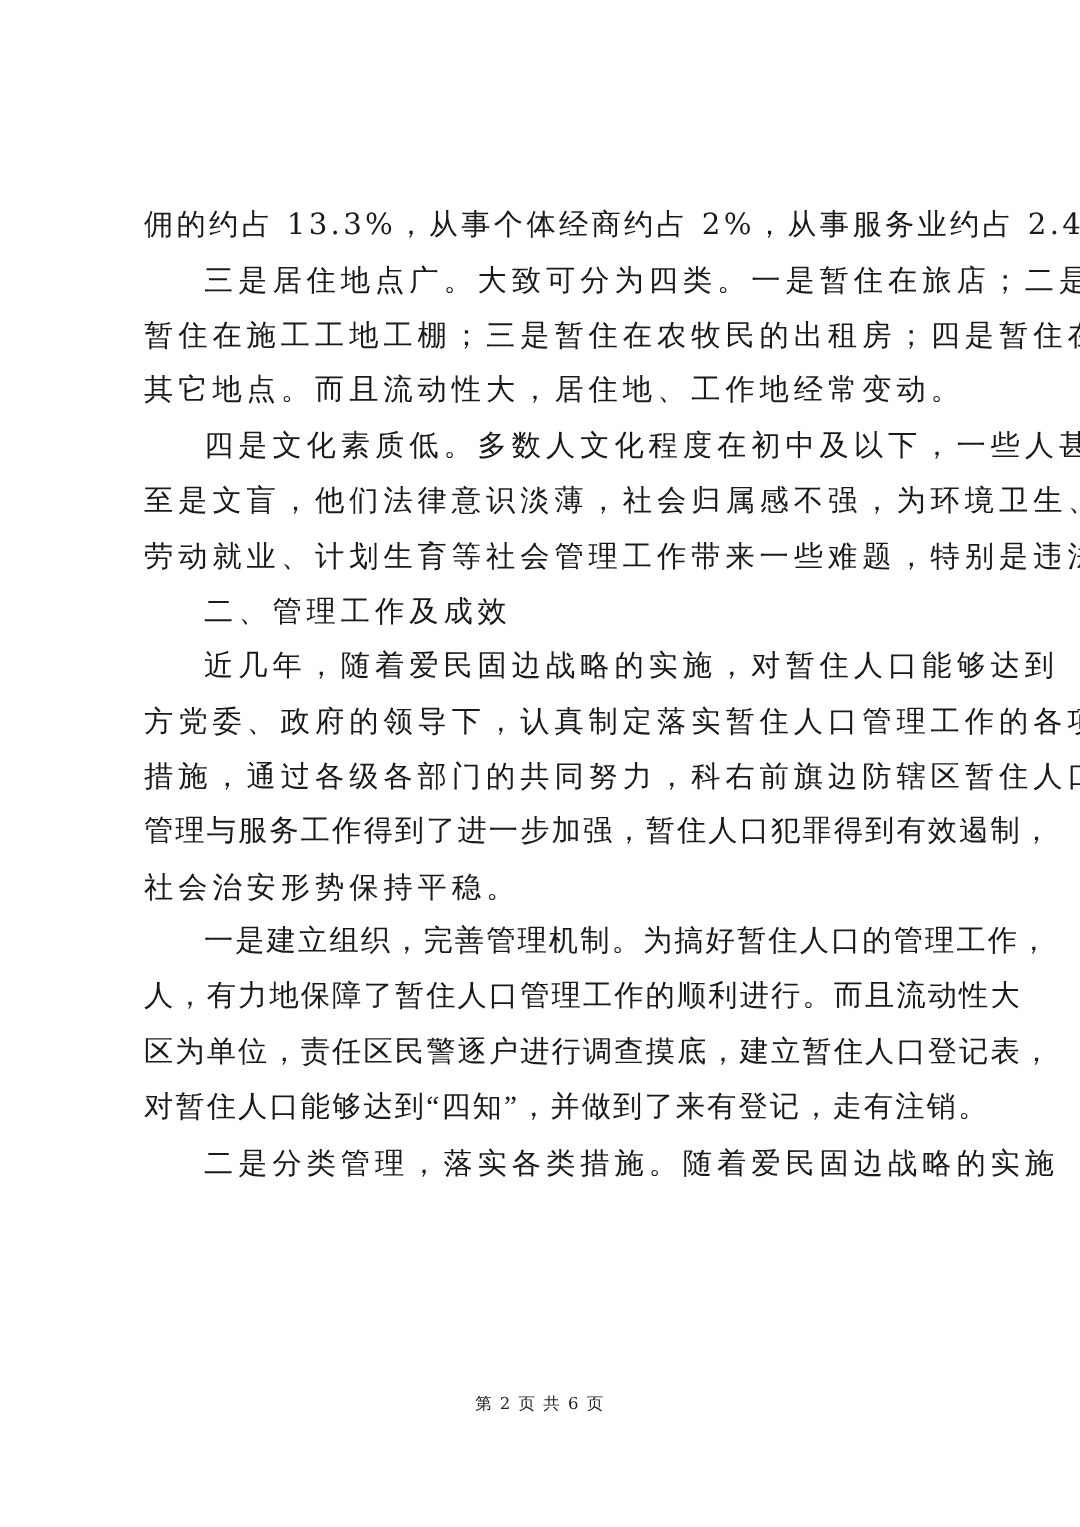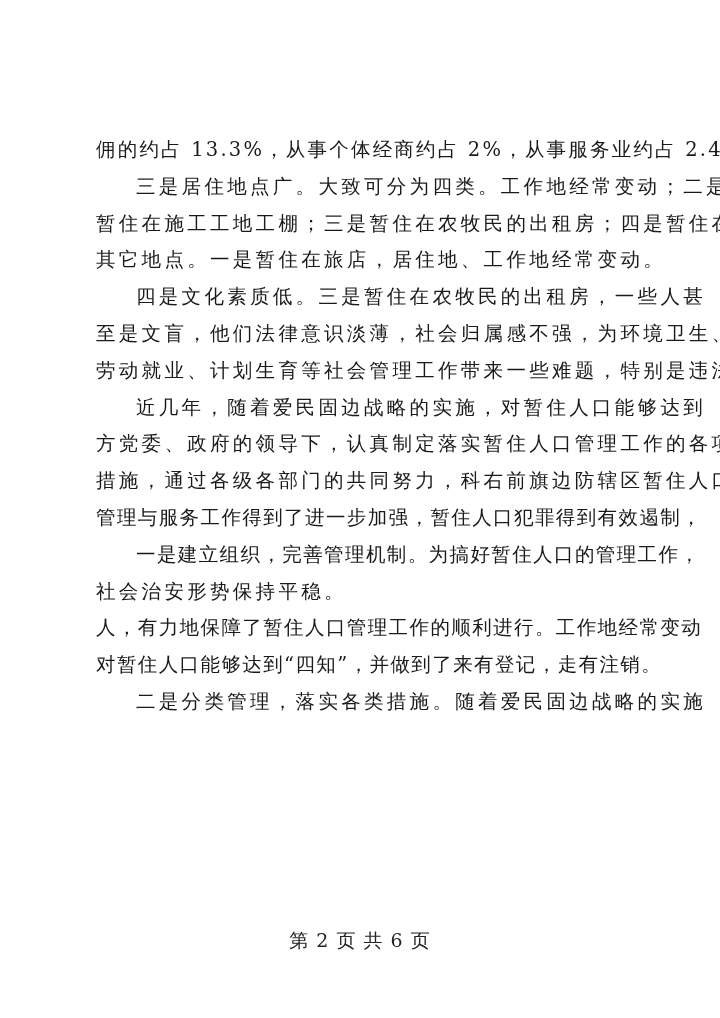--- a/index.html
+++ b/index.html
@@ -4,41 +4,43 @@
 <style>
   html, body { margin:0; padding:0; background:#ffffff; }
   body { width:720px; height:1018px; position:relative; overflow:hidden;
          font-family: "DejaVu Serif", "Liberation Serif", serif; color:#1a1a1a; }
   .page { position:absolute; left:0; top:0; width:720px; height:1018px; background:#fff; }
   .body-text { position:absolute; left:96px; top:132px; width:534px; }
   .line { height:36.8px; line-height:36.8px; font-size:19.5px; white-space:nowrap;
           letter-spacing:3.3px; overflow:visible; }
   .line.indent { padding-left:40px; }
   .line.tight { letter-spacing:2.2px; }
-  .line.tighter { letter-spacing:1.4px; }
+  .line.tighter { letter-spacing:1.4px;font-family:Liberation Serif, serif; }
   .footer { position:absolute; top:928px; left:0; width:720px; text-align:center;
-            font-size:19px; color:#222; letter-spacing:1px; }
+            font-size:11px; color:#222; letter-spacing:1px; }
 </style>
 </head>
 <body>
 
 <div class="page">
   <div class="body-text">
     <div class="line tight">佣的约占 13.3%，从事个体经商约占 2%，从事服务业约占 2.4%，</div>
-    <div class="line indent">三是居住地点广。大致可分为四类。工作地经常变动；二是</div>
+    <div class="line indent">三是居住地点广。大致可分为四类。一是暂住在旅店；二是</div>
     <div class="line">暂住在施工工地工棚；三是暂住在农牧民的出租房；四是暂住在</div>
-    <div class="line">其它地点。一是暂住在旅店，居住地、工作地经常变动。</div>
-    <div class="line indent">四是文化素质低。三是暂住在农牧民的出租房，一些人甚</div>
+    <div class="line">其它地点。而且流动性大，居住地、工作地经常变动。</div>
+    <div class="line indent">四是文化素质低。多数人文化程度在初中及以下，一些人甚</div>
     <div class="line">至是文盲，他们法律意识淡薄，社会归属感不强，为环境卫生、</div>
     <div class="line">劳动就业、计划生育等社会管理工作带来一些难题，特别是违法</div>
+    <div class="line indent">二、管理工作及成效</div>
     <div class="line indent">近几年，随着爱民固边战略的实施，对暂住人口能够达到</div>
     <div class="line">方党委、政府的领导下，认真制定落实暂住人口管理工作的各项</div>
     <div class="line">措施，通过各级各部门的共同努力，科右前旗边防辖区暂住人口</div>
     <div class="line tighter">管理与服务工作得到了进一步加强，暂住人口犯罪得到有效遏制，</div>
+    <div class="line">社会治安形势保持平稳。</div>
     <div class="line indent tighter">一是建立组织，完善管理机制。为搞好暂住人口的管理工作，</div>
-    <div class="line">社会治安形势保持平稳。</div>
-    <div class="line tighter">人，有力地保障了暂住人口管理工作的顺利进行。工作地经常变动</div>
+    <div class="line tighter">人，有力地保障了暂住人口管理工作的顺利进行。而且流动性大</div>
+    <div class="line tighter">区为单位，责任区民警逐户进行调查摸底，建立暂住人口登记表，</div>
     <div class="line tighter">对暂住人口能够达到“四知”，并做到了来有登记，走有注销。</div>
     <div class="line indent">二是分类管理，落实各类措施。随着爱民固边战略的实施</div>
   </div>
 
   <div class="footer">第 2 页  共 6 页</div>
 </div>
 
 </body></html>

